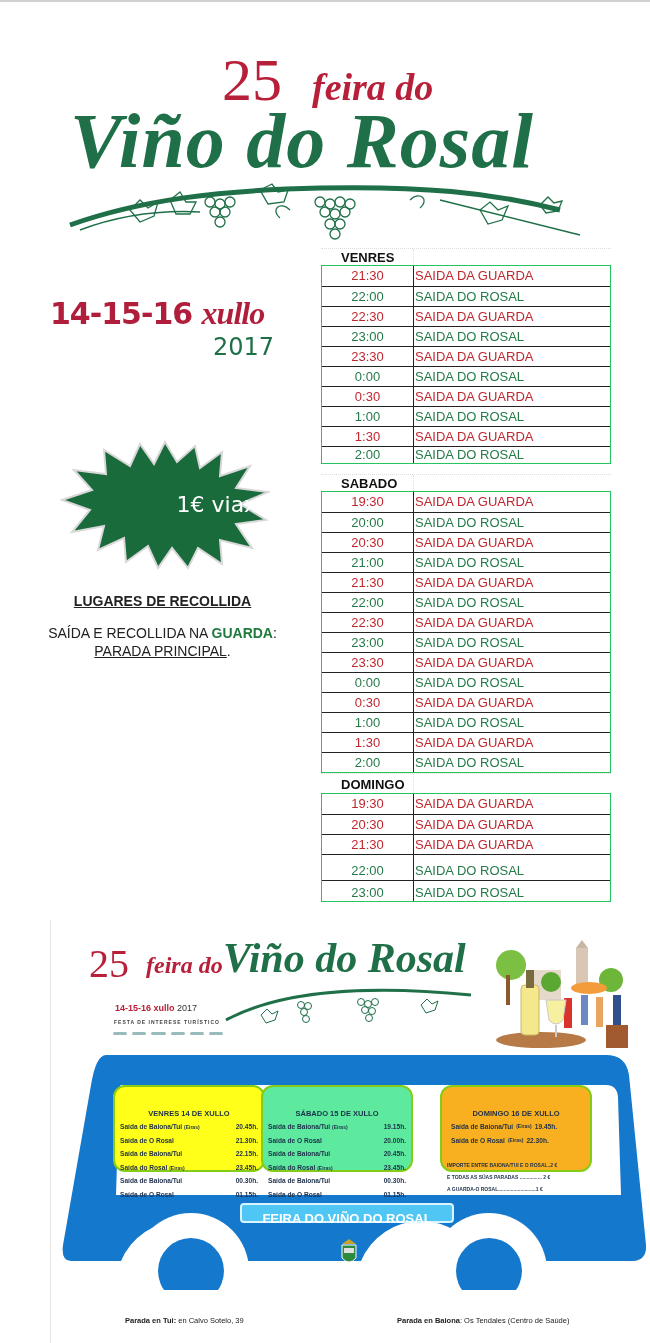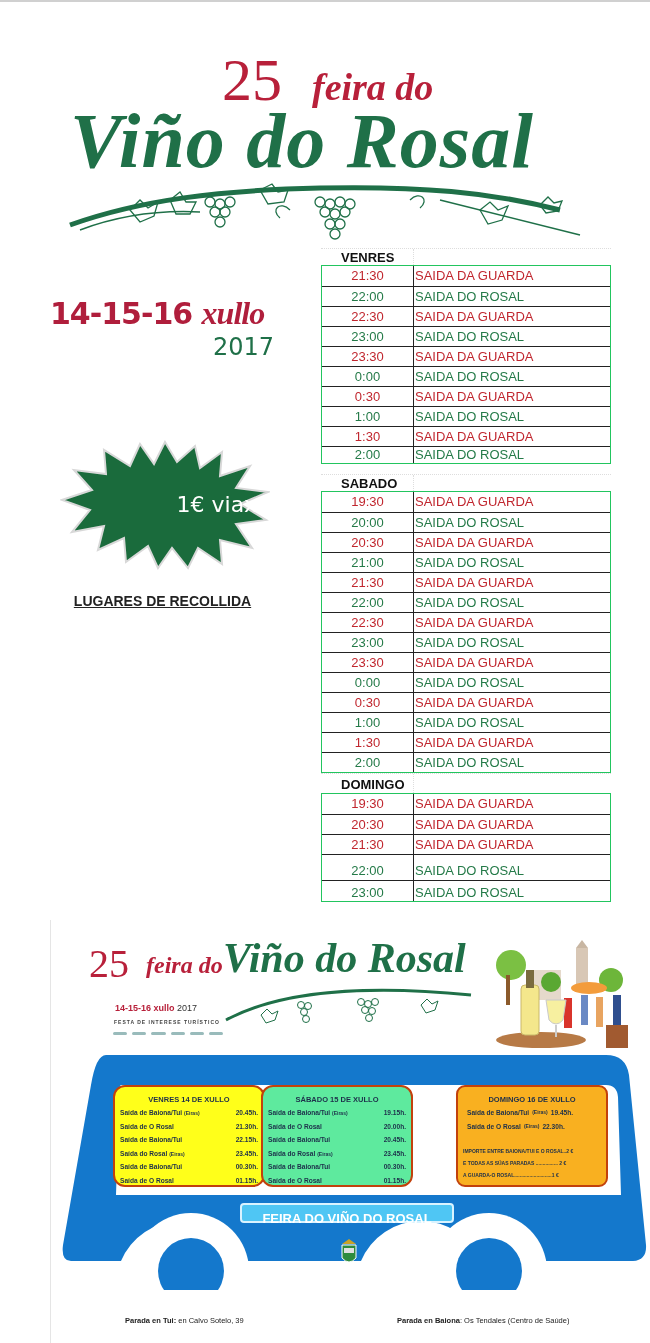--- a/index.html
+++ b/index.html
@@ -46,21 +46,21 @@
   .p-feira { position: absolute; left: 95px; top: 32px; font-family: "Liberation Serif", serif; font-style: italic; font-weight: bold; font-size: 24px; color: #b8203a; }
   .p-vino { position: absolute; left: 172px; top: 14px; font-family: "Liberation Serif", serif; font-style: italic; font-weight: bold; font-size: 42px; color: #1f7048; }
   .p-dates { position: absolute; left: 64px; top: 83px; font-size: 9px; font-weight: bold; color: #b8203a; }
   .p-dates .yr { color: #333; font-weight: normal; }
   .p-festa { position: absolute; left: 63px; top: 99px; font-size: 5px; font-weight: bold; color: #444; letter-spacing: 1px; }
   .p-sponsors { position: absolute; left: 62px; top: 112px; width: 110px; height: 6px; display: flex; gap: 5px; }
   .p-sponsors span { flex: 1; height: 3px; background: #9bb; border-radius: 2px; }
   .p-illus { position: absolute; left: 440px; top: 20px; width: 138px; height: 108px; }
 
   .bus { position: absolute; left: 10px; top: 135px; width: 590px; height: 235px; }
-  .card { position: absolute; top: 165px; width: 152px; height: 102px; border-radius: 12px; border: 2px solid #c2410c; padding: 8px 5px; font-size: 6.6px; font-weight: bold; color: #1d2f4a; }
+  .card { position: absolute; top: 165px; width: 152px; height: 87px; border-radius: 12px; border: 2px solid #84cc16; padding: 22px 5px; font-size: 6.6px; font-weight: bold; color: #1d2f4a; }
   .card .ct { text-align: center; font-size: 7.5px; margin-bottom: 2px; }
   .card .cr { display: flex; justify-content: space-between; height: 13.6px; line-height: 13.6px; }
   .card .ei { font-size: 5px; }
   .card.yel { left: 113px; background: #ffff1a; }
   .card.grn { left: 272px; background: #5eea9e; }
   .card.org { left: 440px; background: #f9b020; }
   .card .note { font-size: 5px; height: 12px; line-height: 12px; }
   .banner { position: absolute; left: 240px; top: 1203px; width: 214px; height: 20px; background: #4fc6f4; border: 2px solid #d9f3ff; border-radius: 4px; color: #fff; font-weight: bold; font-size: 13px; text-align: center; line-height: 28px; }
   .orosal { position: absolute; left: 339px; top: 1238px; width: 20px; height: 34px; }
   .orosal-label { position: absolute; left: 330px; top: 1268px; width: 40px; text-align: center; font-size: 6px; font-style: italic; font-weight: bold; color: #fff; }
@@ -114,20 +114,24 @@
 </div>
 <div class="year">2017</div>
 
 <svg class="star" viewBox="0 0 210 130">
   <polygon points="105,2 117,22 135,6 140,28 162,12 160,36 190,26 176,48 208,52 180,64 206,80 176,84 192,108 160,100 162,124 138,108 128,128 112,108 98,128 88,106 66,122 64,98 38,110 44,86 12,92 30,70 2,60 32,50 14,30 46,34 44,10 70,26 80,4 94,24" fill="#1a6b3c" stroke="#d8d8d8" stroke-width="2"></polygon>
 </svg>
 <div class="star-label">1€ viaxe</div>
 
 <div class="places">
   <div class="head">LUGARES DE RECOLLIDA</div>
+  <div class="blk">
+    <span>SAÍDA E RECOLLIDA NA </span><span class="green">GUARDA</span><span>:</span><br>
+    <span class="u">PARADA PRINCIPAL</span><span>.</span>
+  </div>
 </div>
 
 <div class="sched">
 
   <div class="day-title">VENRES</div>
   <div class="tbl">
     <div class="row g">
         <span class="t">21:30</span>
         <span class="d">SAIDA DA GUARDA</span>
       </div>
@@ -367,21 +371,21 @@
   <div class="cr">
       <span><span>Saída de Baiona/Tui</span></span>
       <span>00.30h.</span>
     </div>
   <div class="cr">
       <span><span>Saída de O Rosal</span></span>
       <span>01.15h.</span>
     </div>
 </div>
 
-<div class="card org" style="top:1085px;left:456px;border-radius:9px;">
+<div class="card org" style="top:1085px;left:440px;">
   <div class="ct">DOMINGO 16 DE XULLO</div>
   <div class="cr" style="justify-content:flex-start;gap:3px;padding-left:4px;">
       <span>Saída de Baiona/Tui</span>
       <span class="ei">(Eiras)</span>
       <span>19.45h.</span>
     </div>
   <div class="cr" style="justify-content:flex-start;gap:3px;padding-left:4px;">
       <span>Saída de O Rosal</span>
       <span class="ei">(Eiras)</span>
       <span>22.30h.</span>

